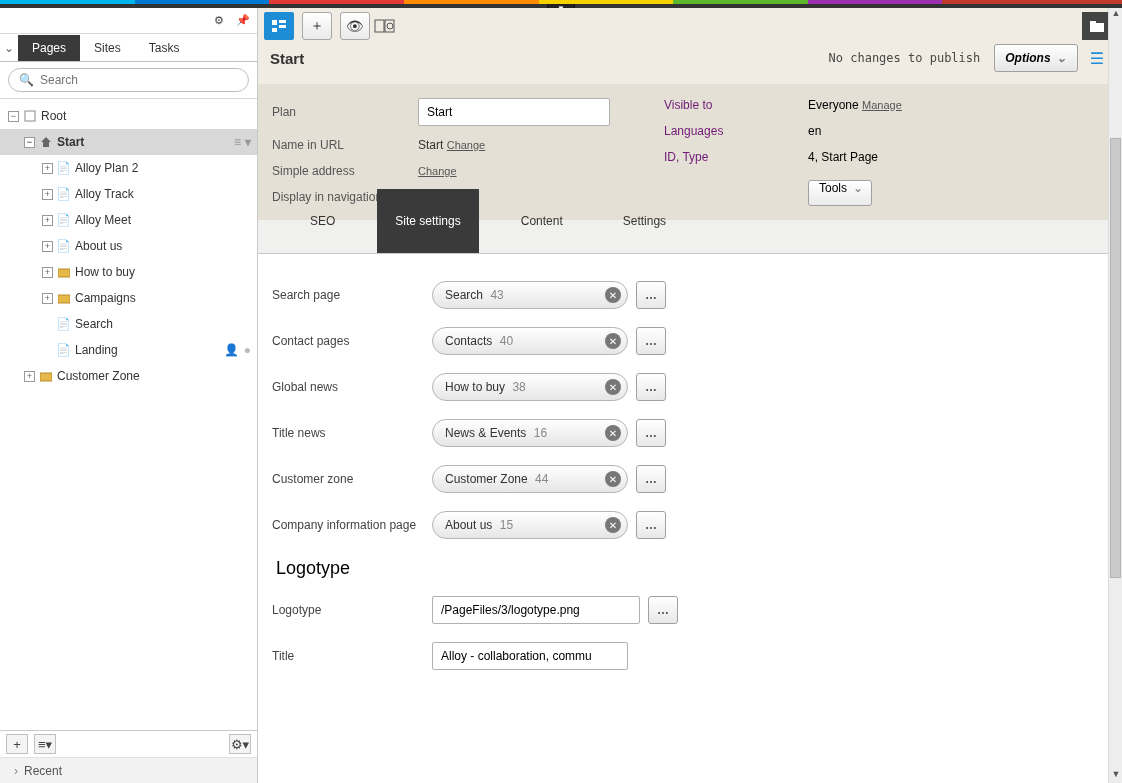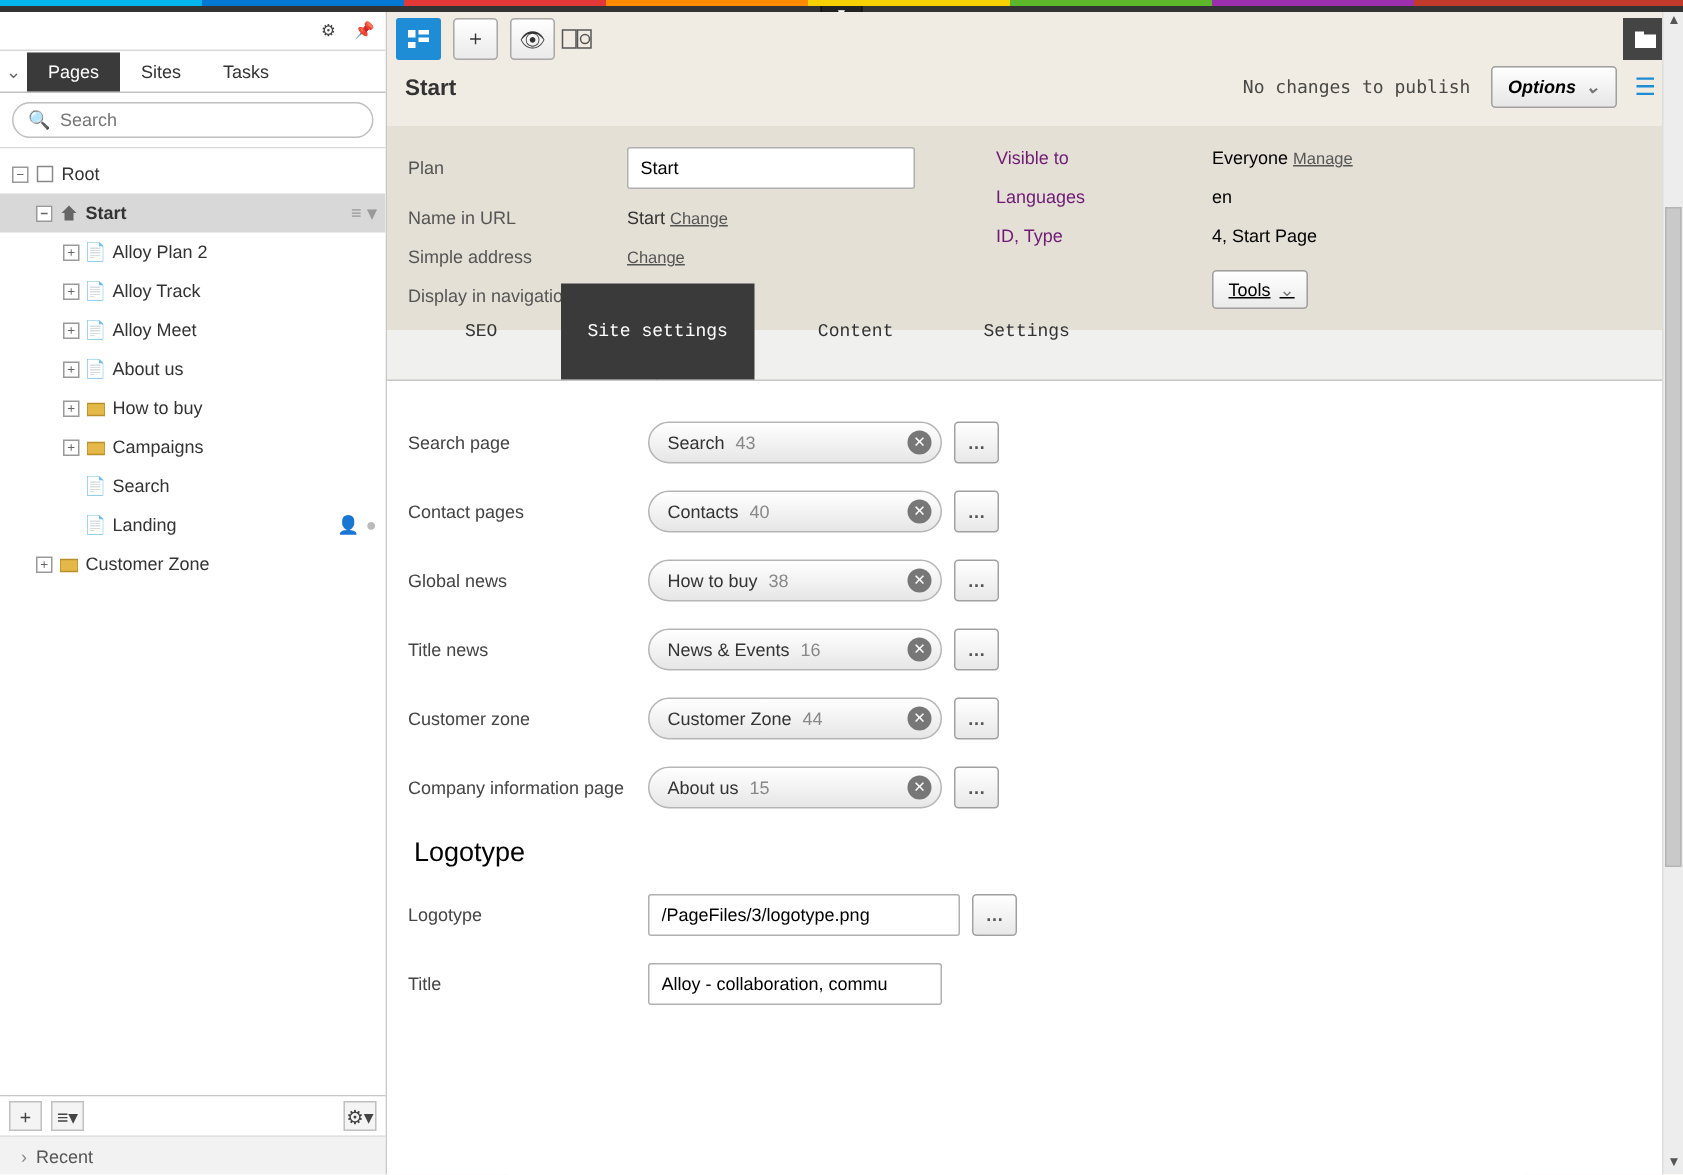--- a/index.html
+++ b/index.html
@@ -59,24 +59,24 @@
 .form-hdr { background: #e4e0d6; padding: 14px 0 14px 0; display: flex; font-family: Verdana; }
 .fh-col { display: flex; flex-direction: column; gap: 12px; }
 .fh-col.labels1 { width: 160px; padding-left: 14px; color: #555; }
 .fh-col.vals1 { width: 220px; }
 .fh-col.labels2 { width: 170px; padding-left: 26px; color: #701a75; }
 .fh-col.vals2 { width: 260px; }
 .txt-input { height: 28px; border: 1px solid #b0b0b0; border-radius: 2px; padding: 0 8px; width: 192px; font-size: 12px; background: #fff; }
 .inline-link { color: #555; text-decoration: underline; font-size: 11px; cursor: pointer; }
 .checkbox { width: 16px; height: 16px; border: 1px solid #999; background: linear-gradient(#fff,#e8e8e8); border-radius: 2px; }
 .urlval { color: #333; }
-.tools-dd { height: 26px; padding: 0 10px; border: 1px solid #a0a0a0; border-radius: 3px; background: linear-gradient(#fff,#eaeaea); display: inline-flex; align-items: center; gap: 6px; cursor: pointer; width: 64px; text-decoration: underline; }
+.tools-dd { height: 26px; padding: 0 10px; border: 1px solid #a0a0a0; border-radius: 3px; background: linear-gradient(#fff,#eaeaea); display: inline-flex; gap: 6px; cursor: pointer; width: 64px; }
 
 .tabs2 { display: flex; align-items: flex-end; height: 34px; border-bottom: 1px solid #c7c7c7; background: #f0f0ee; padding-left: 34px; gap: 24px; }
-.tab2 { padding: 25px 18px; color: #333; cursor: pointer; font-family: Liberation Mono, monospace; }
+.tab2 { padding: 25px 18px; color: #333; cursor: pointer; }
 .tab2.active { background: #3a3a3a; color: #fff; position: relative; text-align: right; }
 .tab2.active::after { content: ""; position: absolute; bottom: -6px; left: 50%; transform: translateX(-50%); border: 6px solid transparent; border-top-color: #3a3a3a; }
 
 .form-body { background: #fff; padding: 18px 14px; flex: 1; overflow: auto; margin-right: 14px; }
 .frow { display: flex; align-items: center; min-height: 46px; }
 .flabel { width: 160px; color: #444; }
 .chip { display: inline-flex; align-items: center; height: 28px; border: 1px solid #b5b5b5; border-radius: 14px; background: linear-gradient(#fff,#e6e6e6); padding: 0 6px 0 12px; width: 196px; justify-content: space-between; }
 .chip .ct { color: #333; }
 .chip .cid { color: #888; margin-left: 4px; }
 .chip .cx { width: 16px; height: 16px; border-radius: 50%; background: #777; color: #fff; display: inline-flex; align-items: center; justify-content: center; font-size: 10px; cursor: pointer; }

